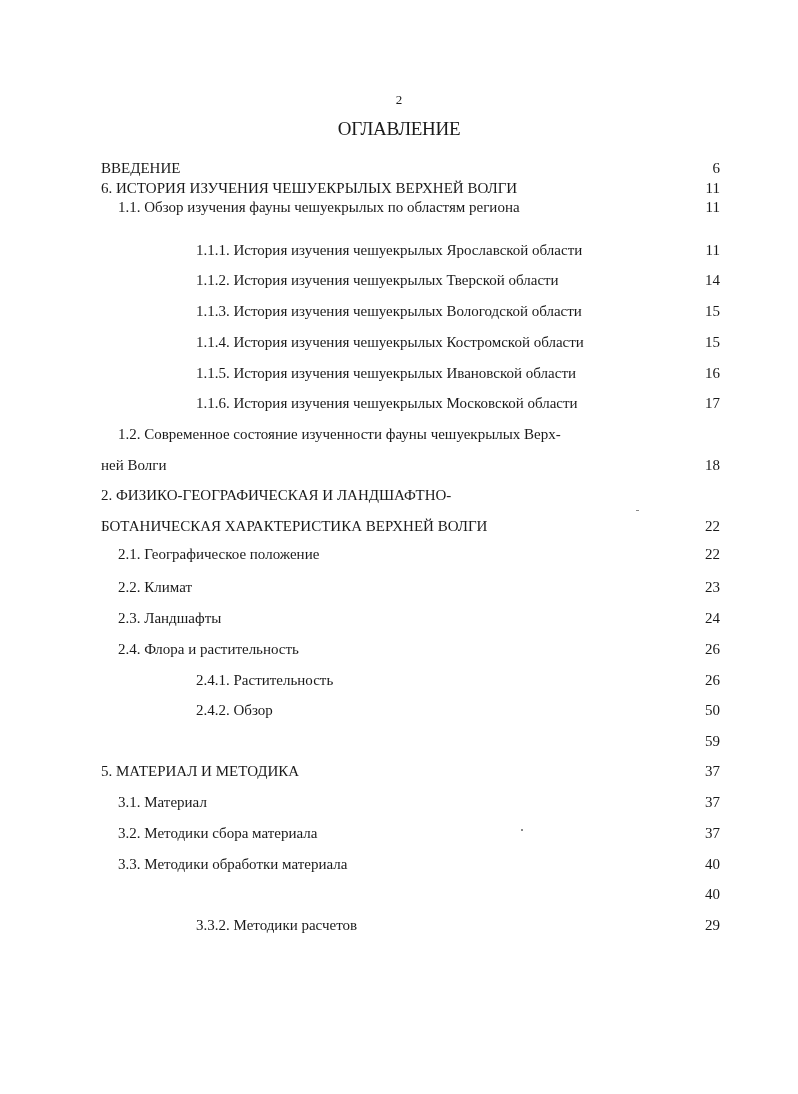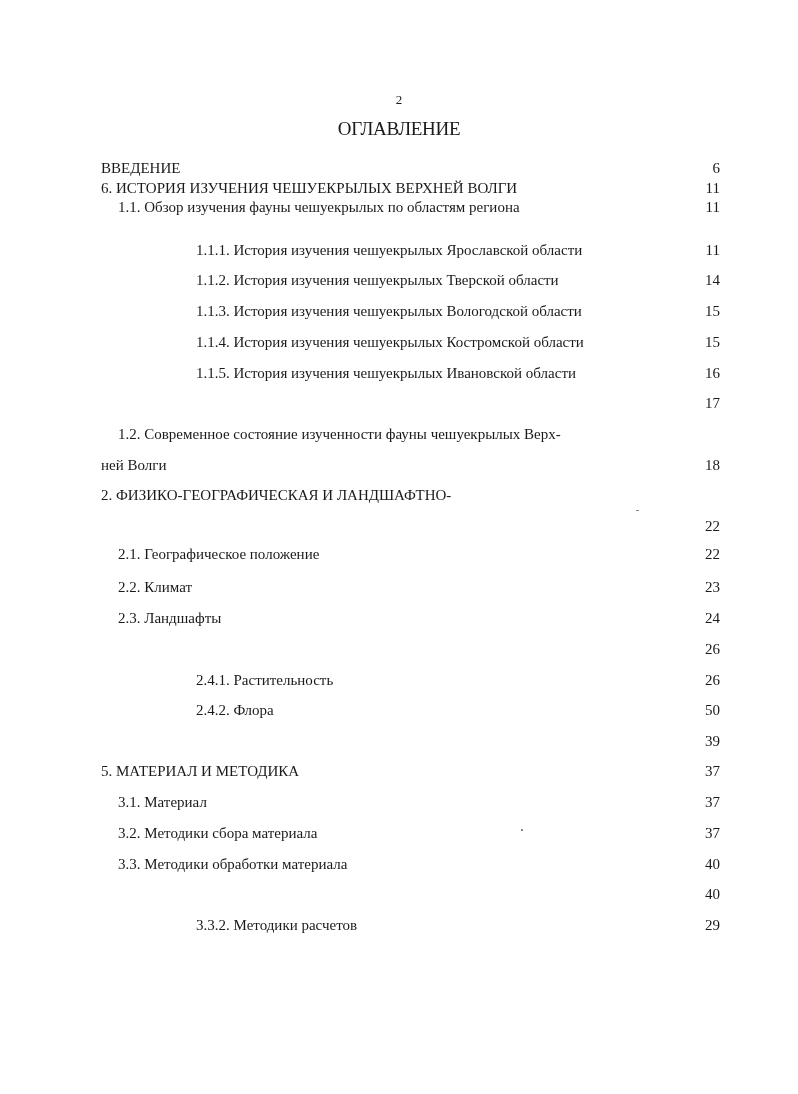--- a/index.html
+++ b/index.html
@@ -50,62 +50,65 @@
   </div>
   <div class="row lvl2" style="top:334px">
     <span class="label">1.1.4. История изучения чешуекрылых Костромской области</span>
     <span class="page">15</span>
   </div>
   <div class="row lvl2" style="top:365px">
     <span class="label">1.1.5. История изучения чешуекрылых Ивановской области</span>
     <span class="page">16</span>
   </div>
   <div class="row lvl2" style="top:395px">
+    <span class="label">1.1.6. История изучения чешуекрылых Московской области</span>
     <span class="page">17</span>
   </div>
   <div class="row lvl1" style="top:426px">
     <span class="label">1.2. Современное состояние изученности фауны чешуекрылых Верх-</span>
     <span class="page"></span>
   </div>
   <div class="row cont" style="top:457px">
     <span class="label">ней Волги</span>
     <span class="page">18</span>
   </div>
   <div class="row lvl0" style="top:487px">
     <span class="label">2. ФИЗИКО-ГЕОГРАФИЧЕСКАЯ И ЛАНДШАФТНО-</span>
     <span class="page"></span>
   </div>
   <div class="row lvl0" style="top:518px">
+    <span class="label">БОТАНИЧЕСКАЯ ХАРАКТЕРИСТИКА ВЕРХНЕЙ ВОЛГИ</span>
     <span class="page">22</span>
   </div>
   <div class="row lvl1" style="top:546px">
     <span class="label">2.1. Географическое положение</span>
     <span class="page">22</span>
   </div>
   <div class="row lvl1" style="top:579px">
     <span class="label">2.2. Климат</span>
     <span class="page">23</span>
   </div>
   <div class="row lvl1" style="top:610px">
     <span class="label">2.3. Ландшафты</span>
     <span class="page">24</span>
   </div>
   <div class="row lvl1" style="top:641px">
+    <span class="label">2.4. Флора и растительность</span>
     <span class="page">26</span>
   </div>
   <div class="row lvl2" style="top:672px">
     <span class="label">2.4.1. Растительность</span>
     <span class="page">26</span>
   </div>
   <div class="row lvl2" style="top:702px">
-    <span class="label">2.4.2. Флора</span>
+    <span class="label">2.4.2. Обзор</span>
     <span class="page">50</span>
   </div>
   <div class="row lvl2" style="top:733px">
-    <span class="page">39</span>
+    <span class="page">59</span>
   </div>
   <div class="row lvl0" style="top:763px">
     <span class="label">5. МАТЕРИАЛ И МЕТОДИКА</span>
     <span class="page">37</span>
   </div>
   <div class="row lvl1" style="top:794px">
     <span class="label">3.1. Материал</span>
     <span class="page">37</span>
   </div>
   <div class="row lvl1" style="top:825px">

